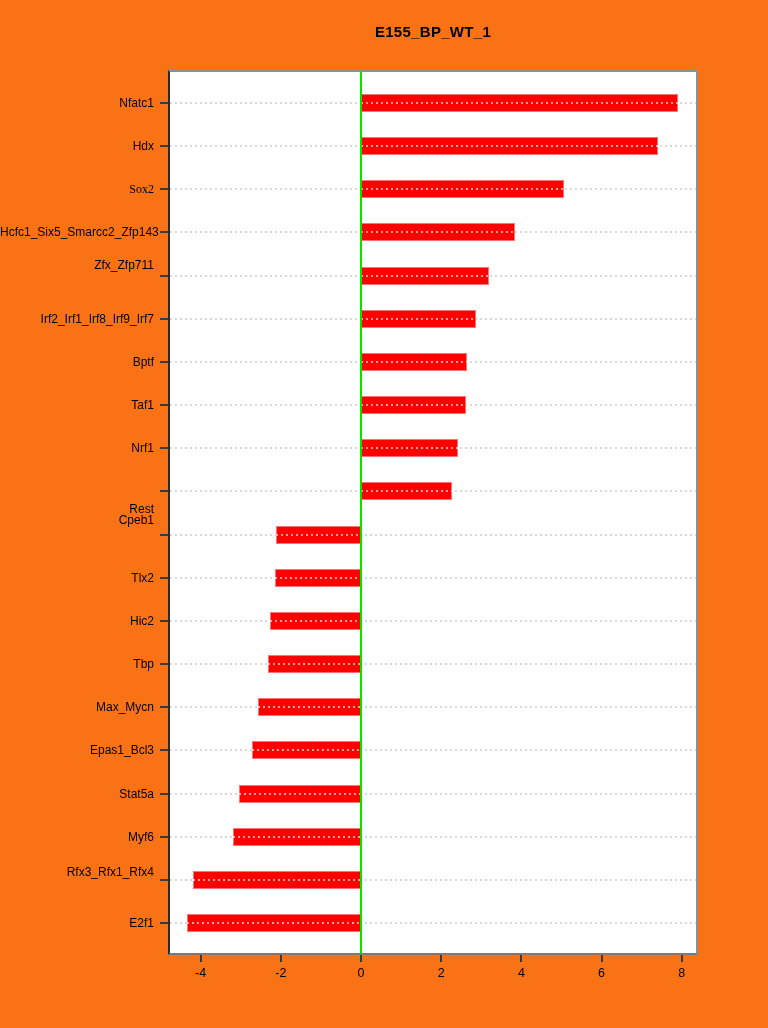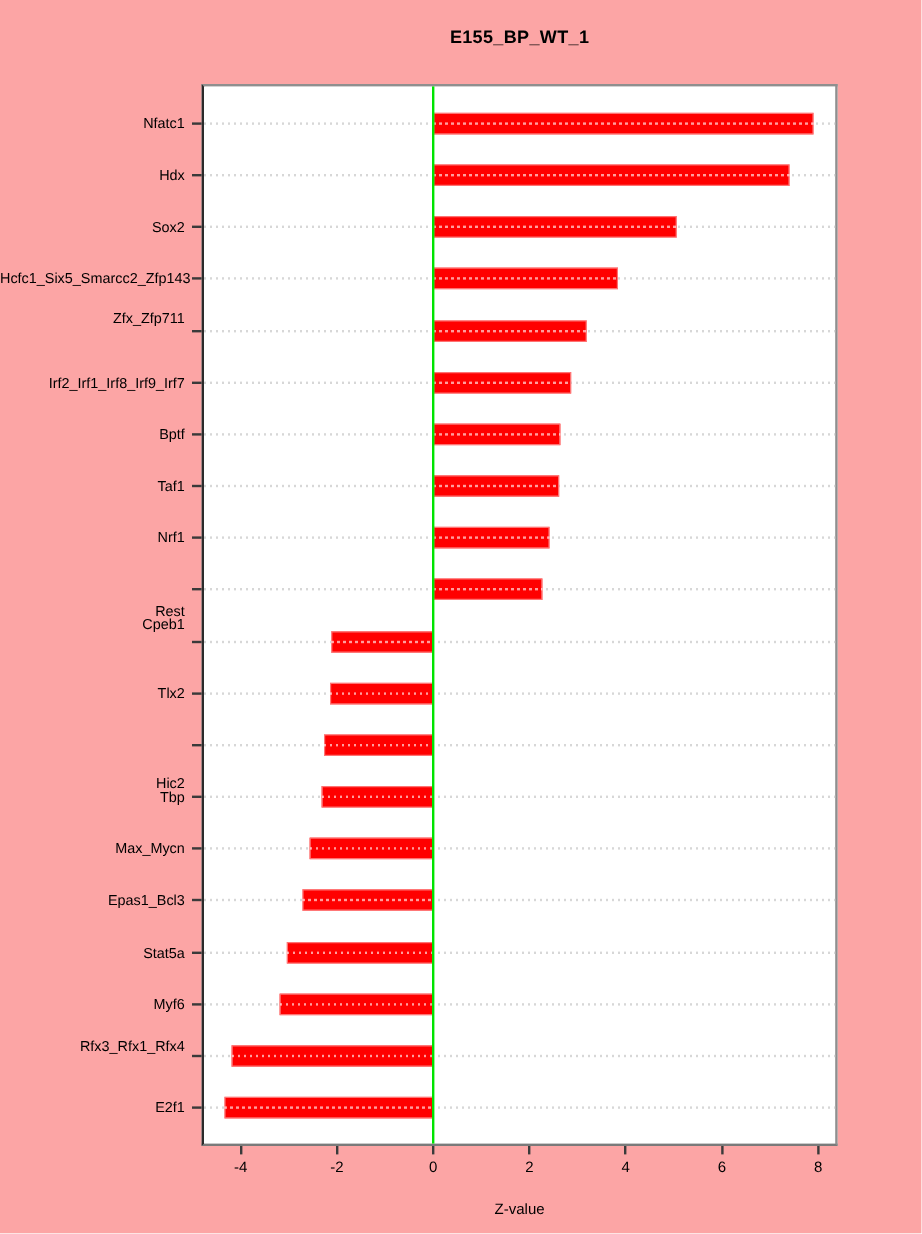--- a/index.html
+++ b/index.html
@@ -1,19 +1,19 @@
 <!DOCTYPE html>
 <html><head>
 <meta charset="utf-8">
 <style>
   html,body{margin:0;padding:0;background:#ffffff;}
   #figure{
     position:relative;
     width:768px;height:1028px;
-    background:#fca5a5;
+    background:#f97316;
     font-family:"Liberation Sans","DejaVu Sans",sans-serif;
     overflow:hidden;
   }
   #chart-title{
     position:absolute;left:168px;top:23px;width:530px;
     text-align:center;font-size:15px;font-weight:bold;color:#000;
     letter-spacing:0.3px;
   }
   #plot-area{
     position:absolute;left:168px;top:70px;width:530px;height:885px;
@@ -146,41 +146,41 @@
       <div class="bar" style="width: 174.435px; left: 16.565px; top: 842.04px;">
         <div class="bar-dots"></div>
       </div>
     </div>
   <div id="y-axis">
       <div class="y-tick" style="left: 160px; top: 102px;"></div>
       <div class="y-label" style="top: 96px;">Nfatc1</div>
       <div class="y-tick" style="left: 160px; top: 145.16px;"></div>
       <div class="y-label" style="top: 139.16px;">Hdx</div>
       <div class="y-tick" style="left: 160px; top: 188.32px;"></div>
-      <div class="y-label" style="top: 182.32px;">Sox2</div>
+      <div class="y-label" style="top: 182.32px; font-family: Liberation Serif, serif;">Sox2</div>
       <div class="y-tick" style="left: 160px; top: 231.48px;"></div>
       <div class="y-label" style="top: 225.48px;">Hcfc1_Six5_Smarcc2_Zfp143</div>
       <div class="y-tick" style="left: 160px; top: 274.64px;"></div>
       <div class="y-label" style="top: 258px;">Zfx_Zfp711</div>
       <div class="y-tick" style="left: 160px; top: 317.8px;"></div>
       <div class="y-label" style="top: 311.8px;">Irf2_Irf1_Irf8_Irf9_Irf7</div>
       <div class="y-tick" style="left: 160px; top: 360.96px;"></div>
       <div class="y-label" style="top: 354.96px;">Bptf</div>
       <div class="y-tick" style="left: 160px; top: 404.12px;"></div>
       <div class="y-label" style="top: 398.12px;">Taf1</div>
       <div class="y-tick" style="left: 160px; top: 447.28px;"></div>
       <div class="y-label" style="top: 441.28px;">Nrf1</div>
       <div class="y-tick" style="left: 160px; top: 490.44px;"></div>
       <div class="y-label" style="top: 513px;">Cpeb1</div>
       <div class="y-tick" style="left: 160px; top: 533.6px;"></div>
       <div class="y-label" style="top: 502px;">Rest</div>
       <div class="y-tick" style="left: 160px; top: 576.76px;"></div>
       <div class="y-label" style="top: 570.76px;">Tlx2</div>
       <div class="y-tick" style="left: 160px; top: 619.92px;"></div>
-      <div class="y-label" style="top: 613.92px; margin-top: 32px;">Hic2</div>
+      <div class="y-label" style="top: 613.92px;">Hic2</div>
       <div class="y-tick" style="left: 160px; top: 663.08px;"></div>
       <div class="y-label" style="top: 657.08px;">Tbp</div>
       <div class="y-tick" style="left: 160px; top: 706.24px;"></div>
       <div class="y-label" style="top: 700.24px;">Max_Mycn</div>
       <div class="y-tick" style="left: 160px; top: 749.4px;"></div>
       <div class="y-label" style="top: 743.4px;">Epas1_Bcl3</div>
       <div class="y-tick" style="left: 160px; top: 792.56px;"></div>
       <div class="y-label" style="top: 786.56px;">Stat5a</div>
       <div class="y-tick" style="left: 160px; top: 835.72px;"></div>
       <div class="y-label" style="top: 829.72px;">Myf6</div>
@@ -198,14 +198,13 @@
       <div class="x-label" style="left: 361px;">0</div>
       <div class="x-tick" style="left: 440.2px;"></div>
       <div class="x-label" style="left: 441.2px;">2</div>
       <div class="x-tick" style="left: 520.4px;"></div>
       <div class="x-label" style="left: 521.4px;">4</div>
       <div class="x-tick" style="left: 600.6px;"></div>
       <div class="x-label" style="left: 601.6px;">6</div>
       <div class="x-tick" style="left: 680.8px;"></div>
       <div class="x-label" style="left: 681.8px;">8</div>
     </div>
-  <div id="x-axis-title">Z-value</div>
 </div>
 
 </body></html>

